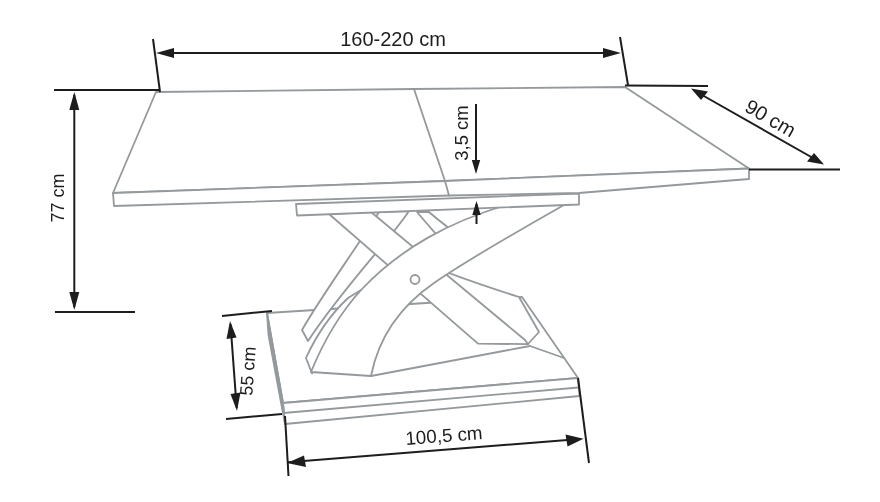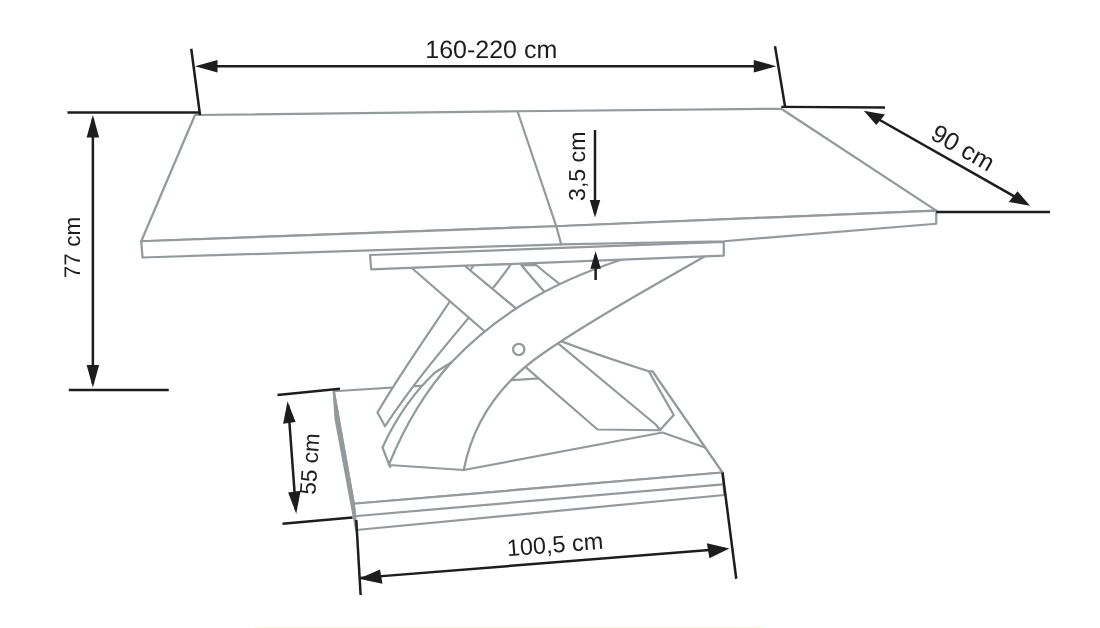--- a/index.html
+++ b/index.html
@@ -1,16 +1,16 @@
 <!DOCTYPE html>
 <html><head>
 <meta charset="utf-8">
 <style>
   html,body{margin:0;padding:0;background:#ffffff;}
-  .wrap{width:880px;height:502px;position:relative;background:#fde047;overflow:hidden;}
+  .wrap{width:880px;height:502px;position:relative;background:#ef4444;overflow:hidden;}
   text{font-family:"Liberation Sans",sans-serif;fill:#1d1d1d;}
 </style>
 </head>
 <body>
 <div class="wrap">
 <svg width="880" height="502" viewBox="0 0 880 502">
 
 <rect x="0" y="0" width="880" height="502" fill="#ffffff"></rect>
 
 <g stroke="#94999c" stroke-width="1.8" fill="#ffffff" stroke-linejoin="round" stroke-linecap="round">

